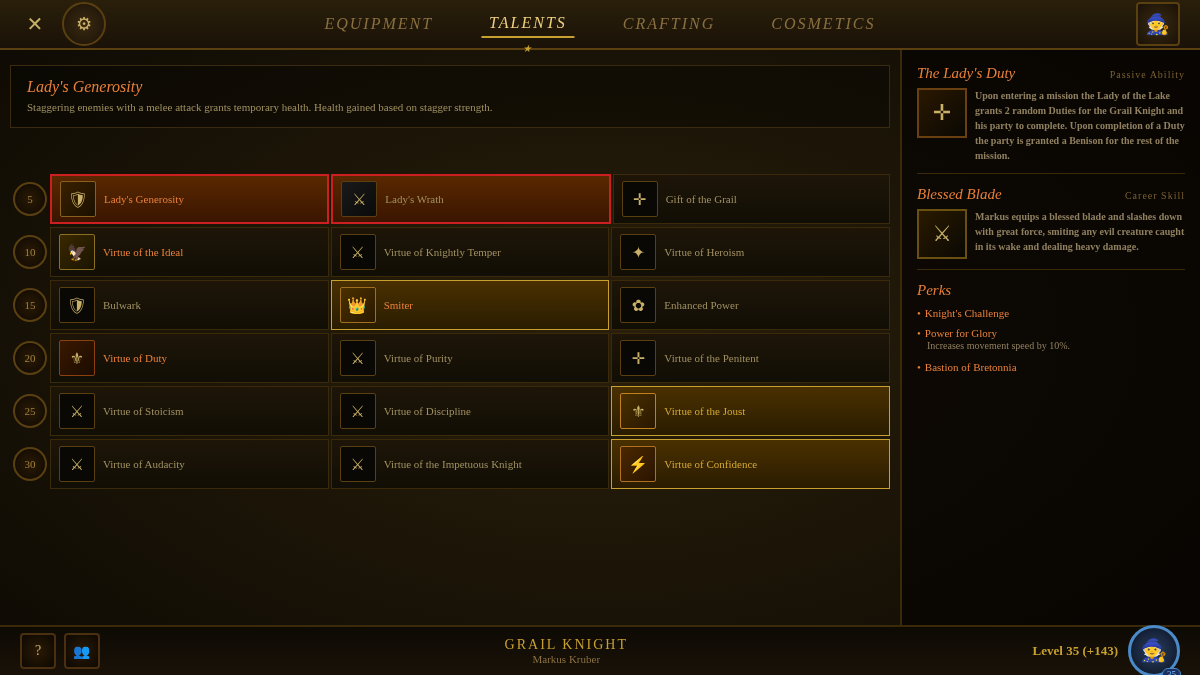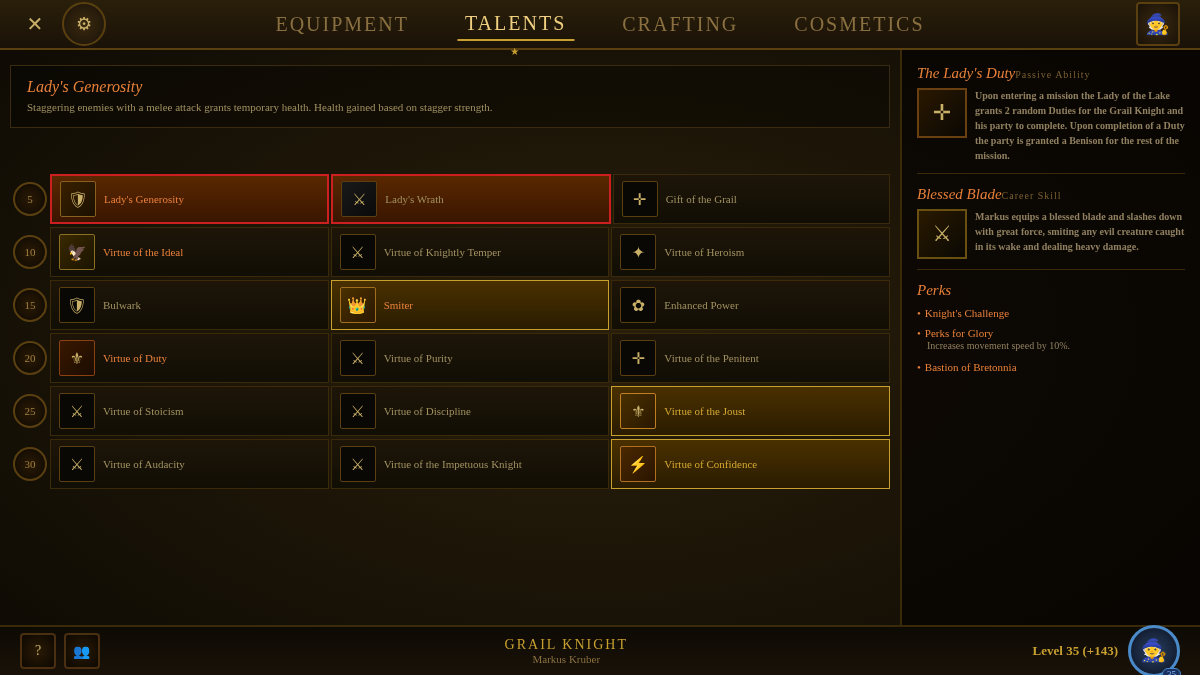--- a/index.html
+++ b/index.html
@@ -69,27 +69,28 @@
     .nav-tabs {
       display: flex;
       align-items: center;
       gap: 40px;
       position: absolute;
       left: 50%;
       transform: translateX(-50%);
     }
 
     .nav-tab {
-      font-size: 20px;
+      font-size: 16px;
       letter-spacing: 2px;
       text-transform: uppercase;
       color: #8a7040;
       cursor: pointer;
       padding: 4px 8px;
       position: relative;
+      font-style: italic;
     }
 
     .nav-tab.active {
       color: #f0d080;
       border-bottom: 2px solid #c8a030;
     }
 
     .nav-tab.active::after {
       content: '★';
       position: absolute;
@@ -262,20 +263,21 @@
       gap: 12px;
     }
 
     .ability-section {
       border-bottom: 1px solid #3a2a0a;
       padding-bottom: 10px;
     }
 
     .ability-header {
       display: flex;
+      justify-content: space-between;
       align-items: baseline;
       margin-bottom: 6px;
     }
 
     .ability-title {
       color: #e8803a;
       font-size: 15px;
       font-style: italic;
     }
 
@@ -618,21 +620,21 @@
     </div>
 
     <div class="perks-section">
       <div class="perks-title">Perks</div>
 
       <div class="perk-item">
         <div class="perk-name">Knight's Challenge</div>
       </div>
 
       <div class="perk-item">
-        <div class="perk-name">Perks for Glory</div>
+        <div class="perk-name">Power for Glory</div>
         <div class="perk-desc">Increases movement speed by 10%.</div>
       </div>
 
       <div class="perk-item">
         <div class="perk-name">Bastion of Bretonnia</div>
       </div>
     </div>
 
   </div>
 </div>

